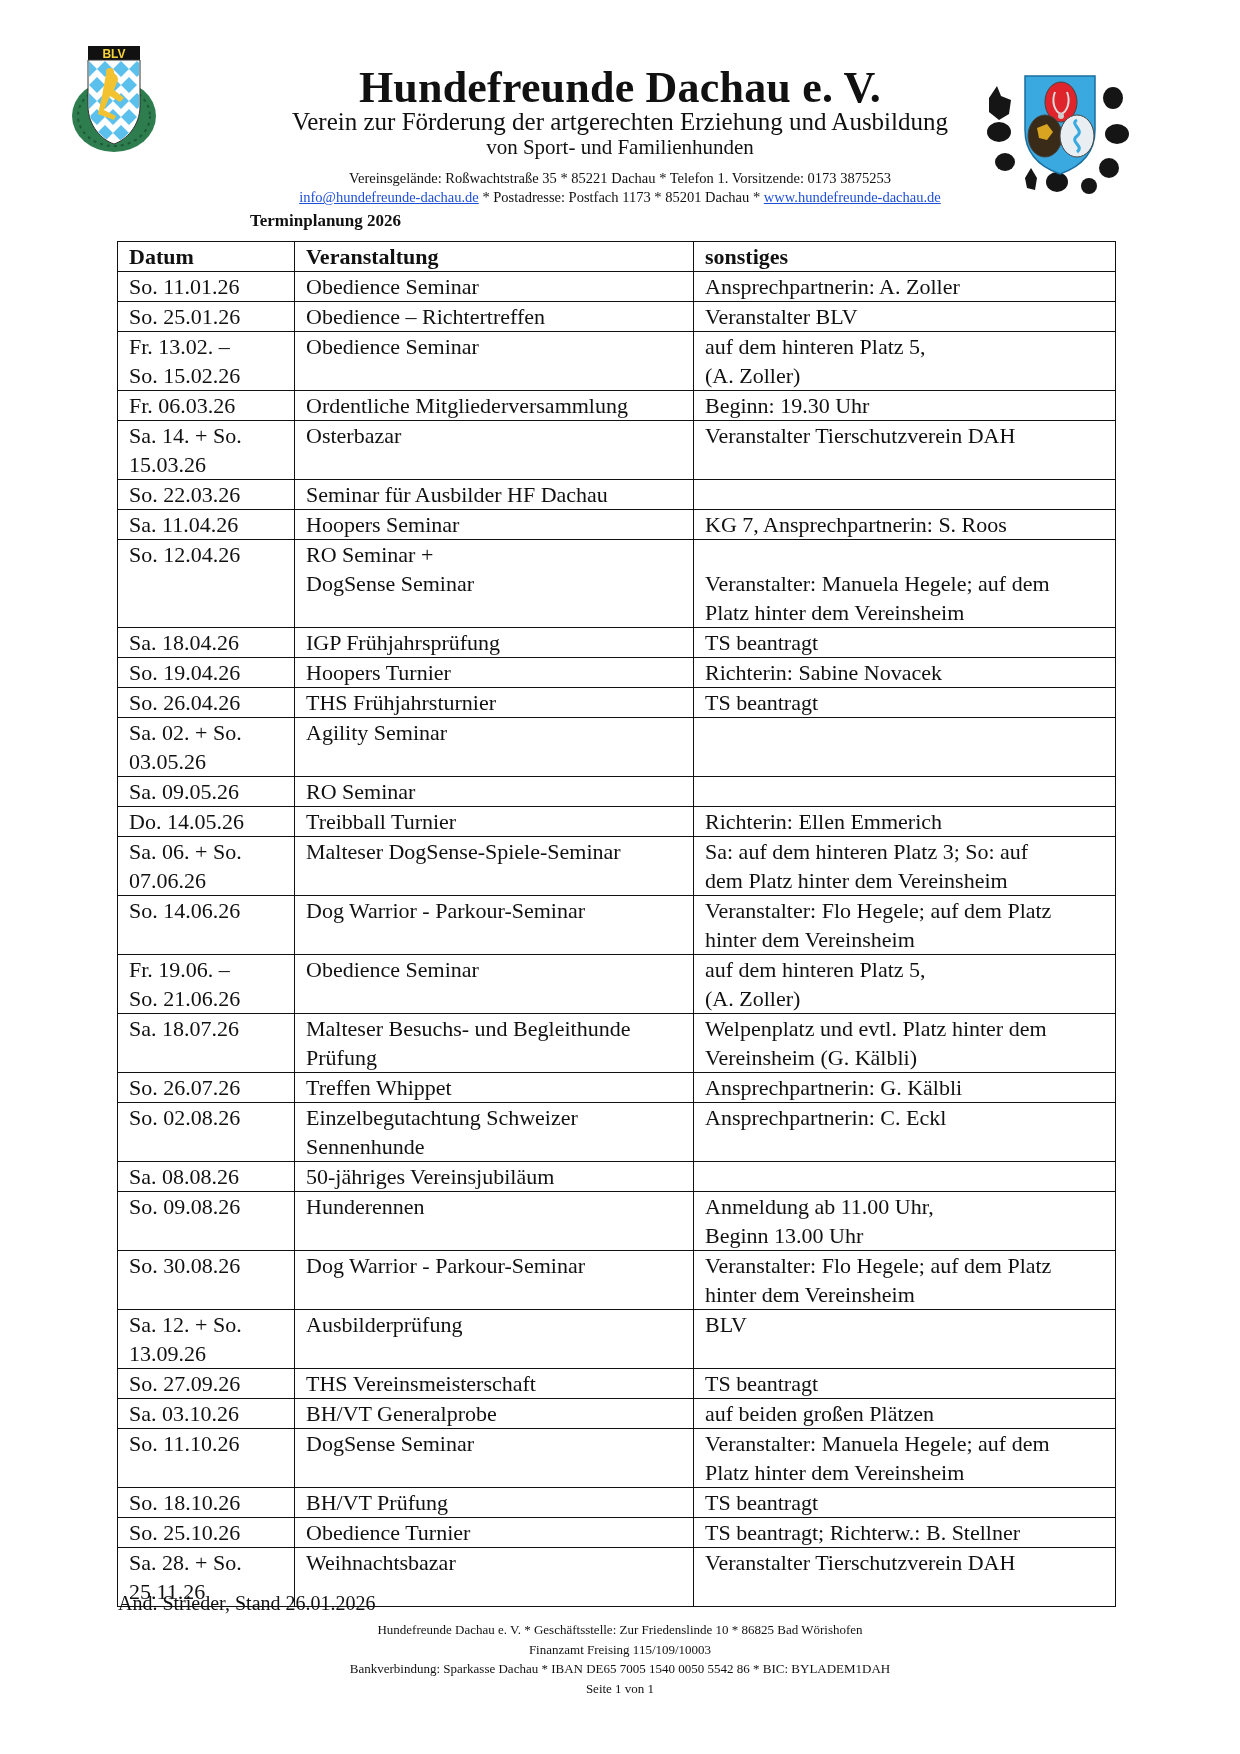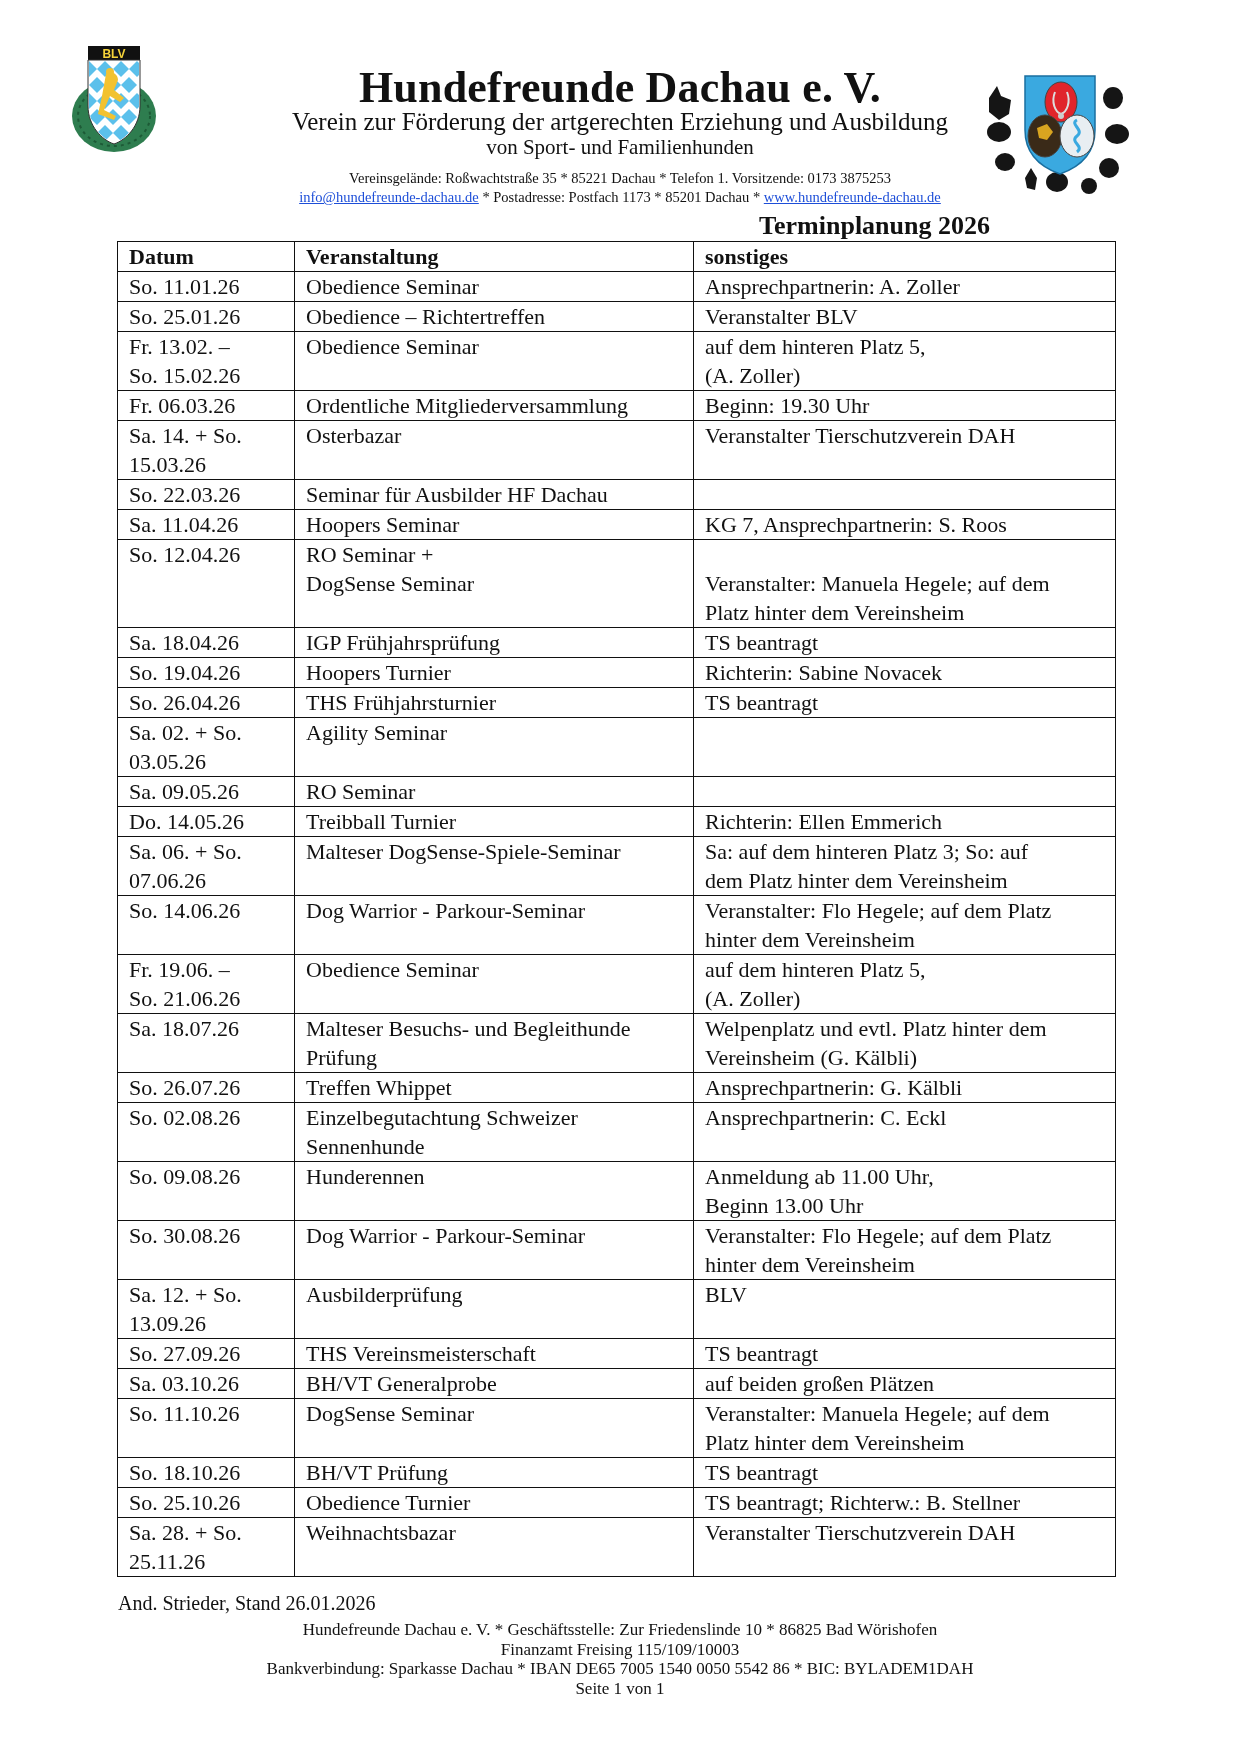--- a/index.html
+++ b/index.html
@@ -6,31 +6,31 @@
   body { width: 1240px; height: 1754px; position: relative; font-family: "Liberation Serif", "DejaVu Serif", serif; color: #111; overflow: hidden; }
   .logo-left { position: absolute; left: 70px; top: 44px; width: 88px; height: 112px; }
   .logo-right { position: absolute; left: 985px; top: 70px; width: 150px; height: 128px; }
   .hdr { position: absolute; left: 250px; width: 740px; text-align: center; }
   .title { top: 62px; font-size: 44px; font-weight: bold; letter-spacing: 0.2px; }
   .sub1 { top: 108px; font-size: 25px; }
   .sub2 { top: 135px; font-size: 21px; }
   .addr1 { top: 170px; font-size: 14.5px; }
   .addr2 { top: 189px; font-size: 14.5px; }
   a.lnk { color: #1d4ed8; text-decoration: underline; }
-  .plan-title { position: absolute; left: 250px; width: 740px; top: 211px; text-align: right; font-size: 26px; font-weight: bold; }
+  .plan-title { position: absolute; left: 250px; width: 740px; top: 211px; text-align: left; font-size: 17px; font-weight: bold; }
   table.plan { position: absolute; left: 117px; top: 241px; width: 998px; border-collapse: collapse; table-layout: fixed; font-size: 22px; line-height: 29px; }
   table.plan col.c1 { width: 177px; }
   table.plan col.c2 { width: 399px; }
   table.plan col.c3 { width: 422px; }
   table.plan th, table.plan td { border: 1.5px solid #111; padding: 0 0 0 11px; vertical-align: top; text-align: left; }
   table.plan th { font-weight: bold; height: 29px; }
   table.plan td .ln { display: block; white-space: nowrap; }
   table.plan td .blank { display: block; height: 29px; }
   .stand { position: absolute; left: 118px; top: 1592px; font-size: 20px; }
-  .footer { position: absolute; left: 200px; width: 840px; top: 1620px; text-align: center; font-size: 17px; line-height: 19.5px; }
+  .footer { position: absolute; left: 200px; width: 840px; top: 1620px; text-align: center; font-size: 13px; line-height: 19.5px; }
 </style>
 </head>
 <body>
 
 <div class="logo-left">
   <svg width="88" height="112" viewBox="0 0 88 112">
     <ellipse cx="44" cy="72" rx="42" ry="36" fill="#2e7d4f"></ellipse>
     <ellipse cx="44" cy="72" rx="36" ry="30" fill="none" stroke="#1d5a36" stroke-width="2" stroke-dasharray="3 4"></ellipse>
     <rect x="18" y="2" width="52" height="14" fill="#111"></rect>
     <text x="44" y="13.5" text-anchor="middle" font-family="Liberation Sans, sans-serif" font-weight="bold" font-size="12" fill="#f5d33a">BLV</text>
@@ -352,20 +352,31 @@
           <span class="ln">Einzelbegutachtung Schweizer</span>
           <span class="ln">Sennenhunde</span>
         </td>
         <td>
           <span class="ln">Ansprechpartnerin: C. Eckl</span>
           <span class="blank"></span>
         </td>
       </tr>
       <tr>
         <td>
+          <span class="ln">Sa. 08.08.26</span>
+        </td>
+        <td>
+          <span class="ln">50-jähriges Vereinsjubiläum</span>
+        </td>
+        <td>
+          <span class="blank"></span>
+        </td>
+      </tr>
+      <tr>
+        <td>
           <span class="ln">So. 09.08.26</span>
           <span class="blank"></span>
         </td>
         <td>
           <span class="ln">Hunderennen</span>
           <span class="blank"></span>
         </td>
         <td>
           <span class="ln">Anmeldung ab 11.00 Uhr,</span>
           <span class="ln">Beginn 13.00 Uhr</span>

